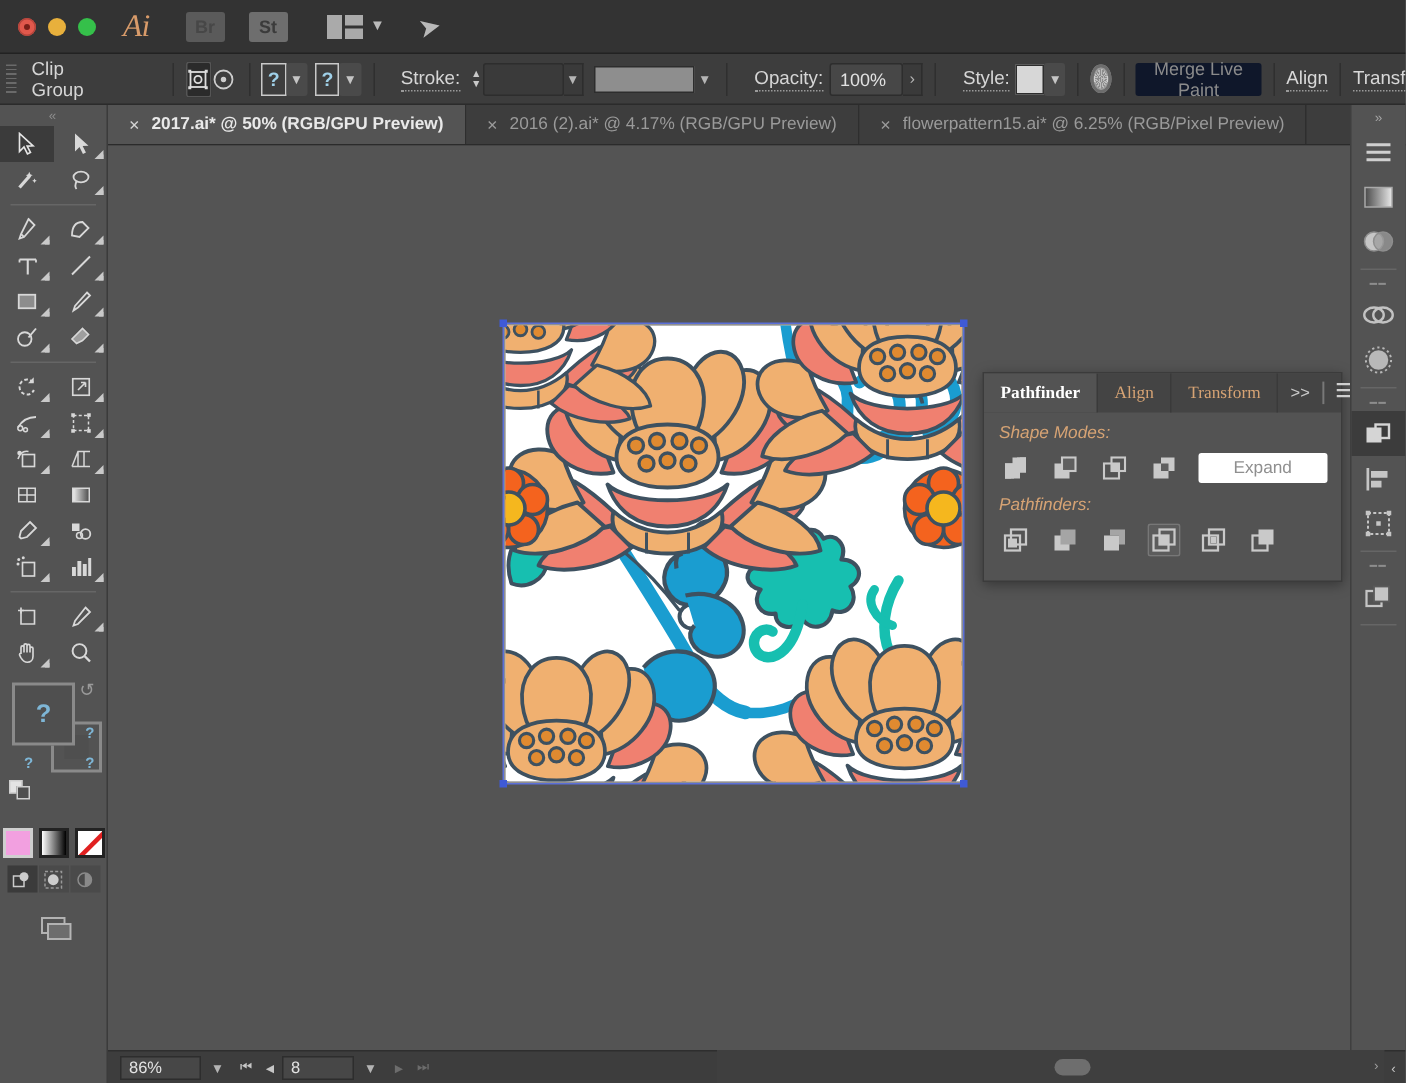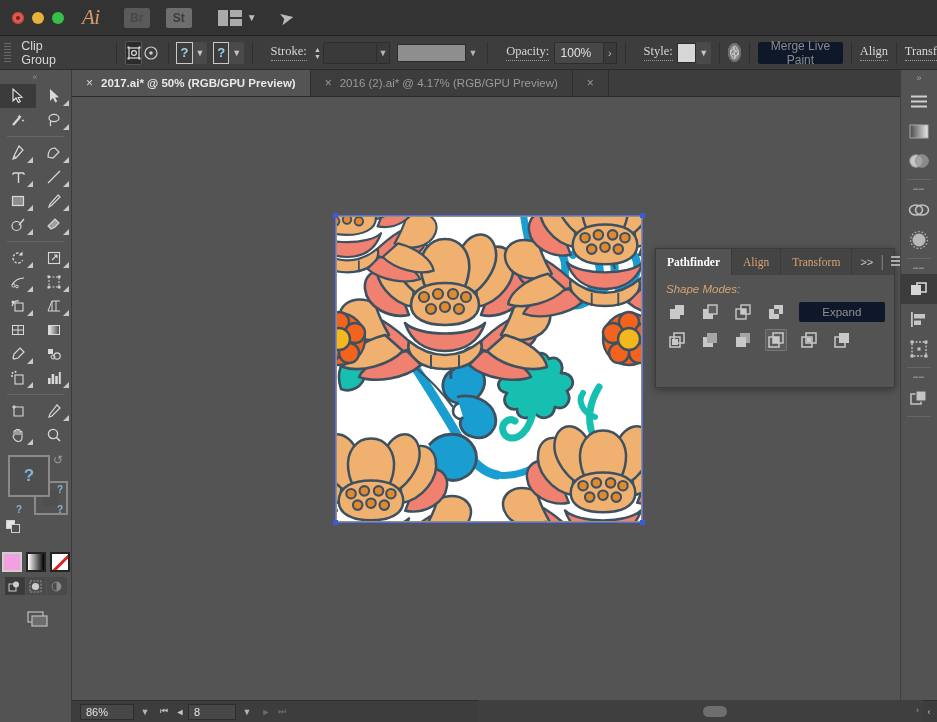--- a/index.html
+++ b/index.html
@@ -57,21 +57,21 @@
     width:24px; height:24px; border-radius:2px; display:flex;
     align-items:center; justify-content:center; color:#d0d0d0;
   }
   .sq-btn.on { background:#2b2b2b; box-shadow: inset 0 0 0 1px #555; }
   .qbox {
     width:22px;height:22px;border:1px solid #c9c9c9;background:#3d3d3d;
     display:flex;align-items:center;justify-content:center;color:#9fd0e8;font-size:13px;font-weight:bold;
   }
   .mini-chev{ width:20px;height:22px;display:flex;align-items:center;justify-content:center;
     background:#4a4a4a;color:#c5c5c5;font-size:9px;border-radius:2px;}
-  .dotted { border-bottom:1px dotted #9a9a9a; padding-bottom:1px;font-family:Liberation Serif, serif; }
+  .dotted { border-bottom:1px dotted #9a9a9a; padding-bottom:1px; }
   .stepper{ width:14px;height:22px;display:flex;flex-direction:column;align-items:center;
     justify-content:center;color:#c9c9c9;font-size:7px;line-height:7px;}
   .field {
     height:22px; background:#474747; border:1px solid #2d2d2d; border-radius:2px;
     display:flex; align-items:center; color:#e2e2e2; font-size:12px; padding:0 6px;
   }
   .field.dark{ background:#3a3a3a; }
   .wide-swatch{ width:95px;height:18px;background:#8e8e8e;border:1px solid #2d2d2d;}
   .drop-arrow{ width:18px;height:22px;display:flex;align-items:center;justify-content:center;
     color:#b5b5b5;font-size:9px;}
@@ -189,21 +189,21 @@
   .pftabs{ display:flex; height:26px; background:#444444; align-items:stretch; }
   .pftab{ padding:0 11px; display:flex;align-items:center; font-size:11.5px; color:#cccccc;
      border-right:1px solid #3a3a3a;font-family:Liberation Serif, serif; }
   .pftab.active{ background:#535353; color:#ffffff; font-weight:bold; }
   .pftab.lbl{ color:#d6a374; }
   .pfright{ margin-left:auto; display:flex; align-items:center; gap:7px; padding:0 8px; color:#c9c9c9; }
   .pfsec{ font-size:11.5px; color:#d6a374; padding:8px 0 0 10px;font-style:italic; }
   .pfrow{ display:flex; align-items:center; gap:12px; padding:6px 0 0 10px; }
   .pfbtn{ width:22px;height:22px; display:flex;align-items:center;justify-content:center; border-radius:2px;}
   .pfbtn.on{ background:#5c5c5c; box-shadow: inset 0 0 0 1px #777; }
-  .expand{ margin-left:auto; margin-right:9px; width:90px;height:20px;background:#0f172a;
+  .expand{ margin-left:auto; margin-right:9px; width:90px;height:20px;background:#ffffff;
      border-radius:2px;display:flex;align-items:center;justify-content:center;
      color:#8f8f8f;font-size:11.5px;}
 
   
   .rdock{ position:absolute; right:0; top:70px; width:37px; height:652px;
      background:#535353; border-left:1px solid #3f3f3f; }
   .rd-chev{ height:16px; display:flex;align-items:center;justify-content:center;
      color:#a5a5a5;font-size:9px;}
   .rd-btn{ height:30px; display:flex;align-items:center;justify-content:center; color:#cfcfcf; }
   .rd-btn.on{ background:#3c3c3c; }
@@ -298,20 +298,21 @@
     <div class="tab active">
       <span class="x">×</span>
       <span>2017.ai* @ 50% (RGB/GPU Preview)</span>
     </div>
     <div class="tab">
       <span class="x">×</span>
       <span>2016 (2).ai* @ 4.17% (RGB/GPU Preview)</span>
     </div>
     <div class="tab">
       <span class="x">×</span>
+      <span>flowerpattern15.ai* @ 6.25% (RGB/Pixel Preview)</span>
     </div>
   </div>
 
   <div class="toolbar">
     <div class="tb-grip">«</div>
     <div class="tgrid">
       <div class="tool sel">
         <svg width="14" height="16" viewBox="0 0 14 16">
             <path d="M2 1 L2 13 L5 10 L7.3 14.6 L9.3 13.6 L7.1 9.4 L11 9.2 Z" fill="none" stroke="#e6e6e6" stroke-width="1.1"></path>
           </svg>
@@ -747,20 +748,21 @@
       <div class="pfbtn">
         <svg width="18" height="18" viewBox="0 0 18 18">
             <rect x="2" y="6" width="10" height="10" fill="#c9c9c9"></rect>
             <rect x="7" y="2" width="9" height="9" fill="#c9c9c9"></rect>
             <rect x="7" y="6" width="5" height="5" fill="#5f5f5f"></rect>
           </svg>
       </div>
       <div class="expand">Expand</div>
     </div>
 
+    <div class="pfsec">Pathfinders:</div>
     <div class="pfrow" style="gap:11px">
       <div class="pfbtn">
         <svg width="18" height="18" viewBox="0 0 18 18">
             <rect x="2" y="6" width="10" height="10" fill="none" stroke="#c9c9c9" stroke-width="1.5"></rect>
             <rect x="6" y="2" width="10" height="10" fill="none" stroke="#c9c9c9" stroke-width="1.5"></rect>
             <rect x="4" y="8" width="6" height="6" fill="#c9c9c9"></rect>
           </svg>
       </div>
       <div class="pfbtn">
         <svg width="18" height="18" viewBox="0 0 18 18">

